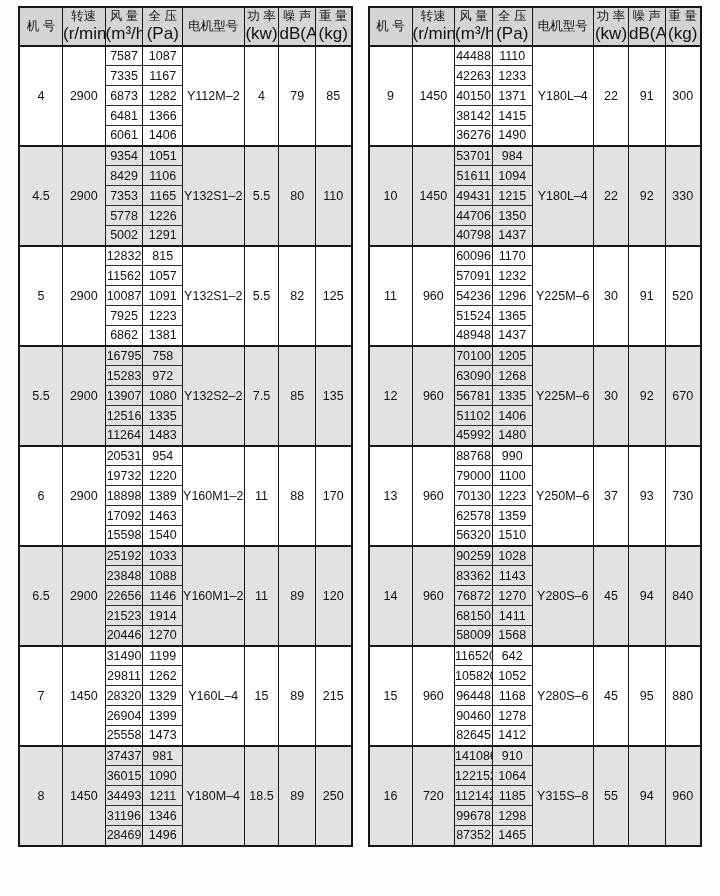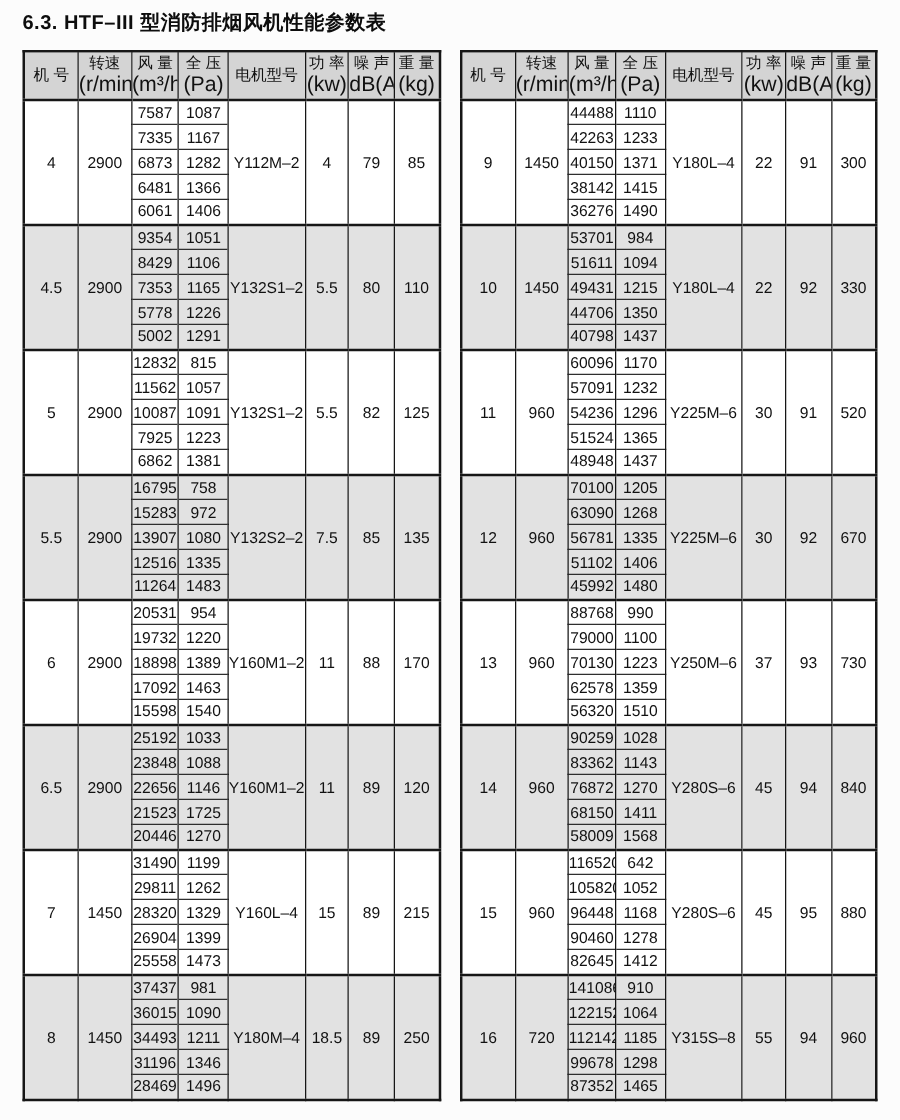--- a/index.html
+++ b/index.html
@@ -46,21 +46,20 @@
   tbody td { height: 20px; font-size: 12.5px; }
   tbody td.merged { font-size: 12.5px; }
   tr.sub td { border-top: 1px solid #2e2e2e; }
   tr.group-start td { border-top: 2px solid var(--border, #161616); }
   tr.shaded td { background: var(--shaded-row-bg, #e2e2e2); }
 </style>
 </head>
 <body>
 
 <div class="page">
-  <h1 class="title">6.3. HTF–III 型消防排烟风机性能参数表</h1>
   <div class="tables">
       <table class="spec-table">
         <colgroup>
           <col style="width: 13.1%;">
           <col style="width: 12.8%;">
           <col style="width: 11.4%;">
           <col style="width: 11.9%;">
           <col style="width: 18.5%;">
           <col style="width: 10.5%;">
           <col style="width: 11%;">
@@ -244,21 +243,21 @@
           <tr class="shaded sub">
             <td>23848</td>
             <td>1088</td>
           </tr>
           <tr class="shaded sub">
             <td>22656</td>
             <td>1146</td>
           </tr>
           <tr class="shaded sub">
             <td>21523</td>
-            <td>1725</td>
+            <td>1914</td>
           </tr>
           <tr class="shaded sub">
             <td>20446</td>
             <td>1270</td>
           </tr>
           <tr class="group-start">
             <td class="merged" rowspan="5">7</td>
             <td class="merged" rowspan="5">1450</td>
             <td>31490</td>
             <td>1199</td>

